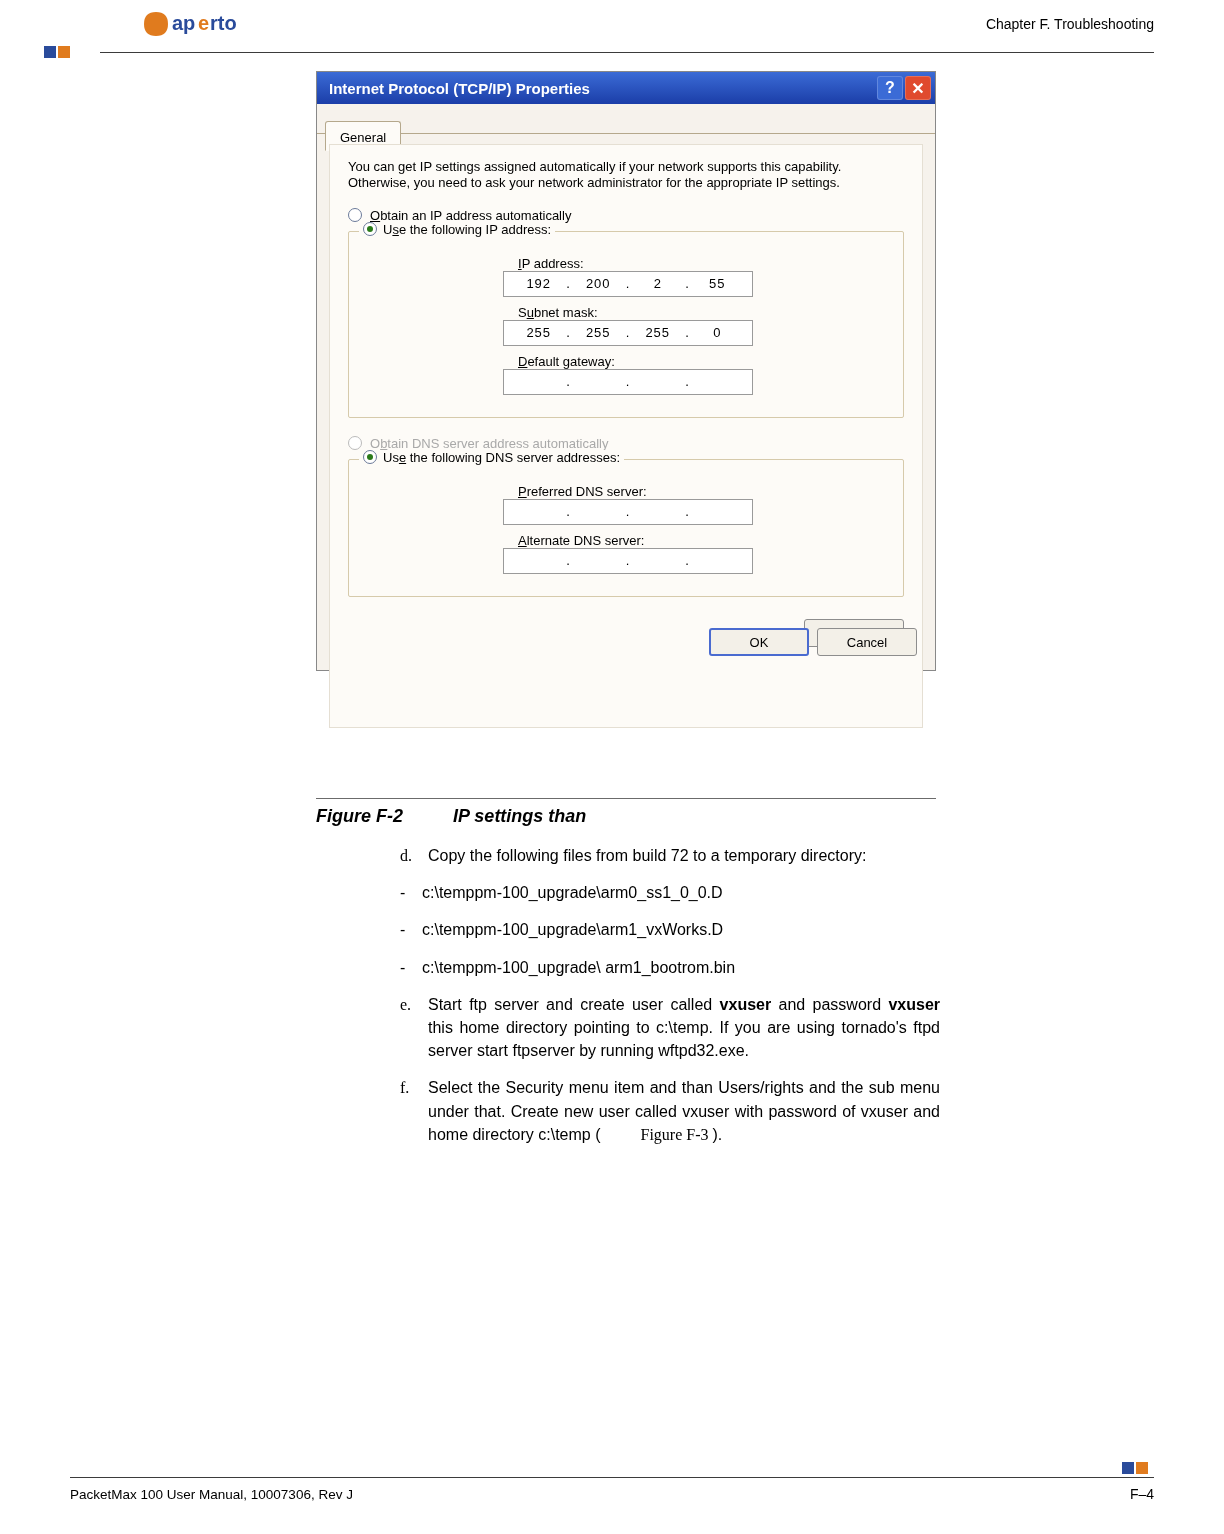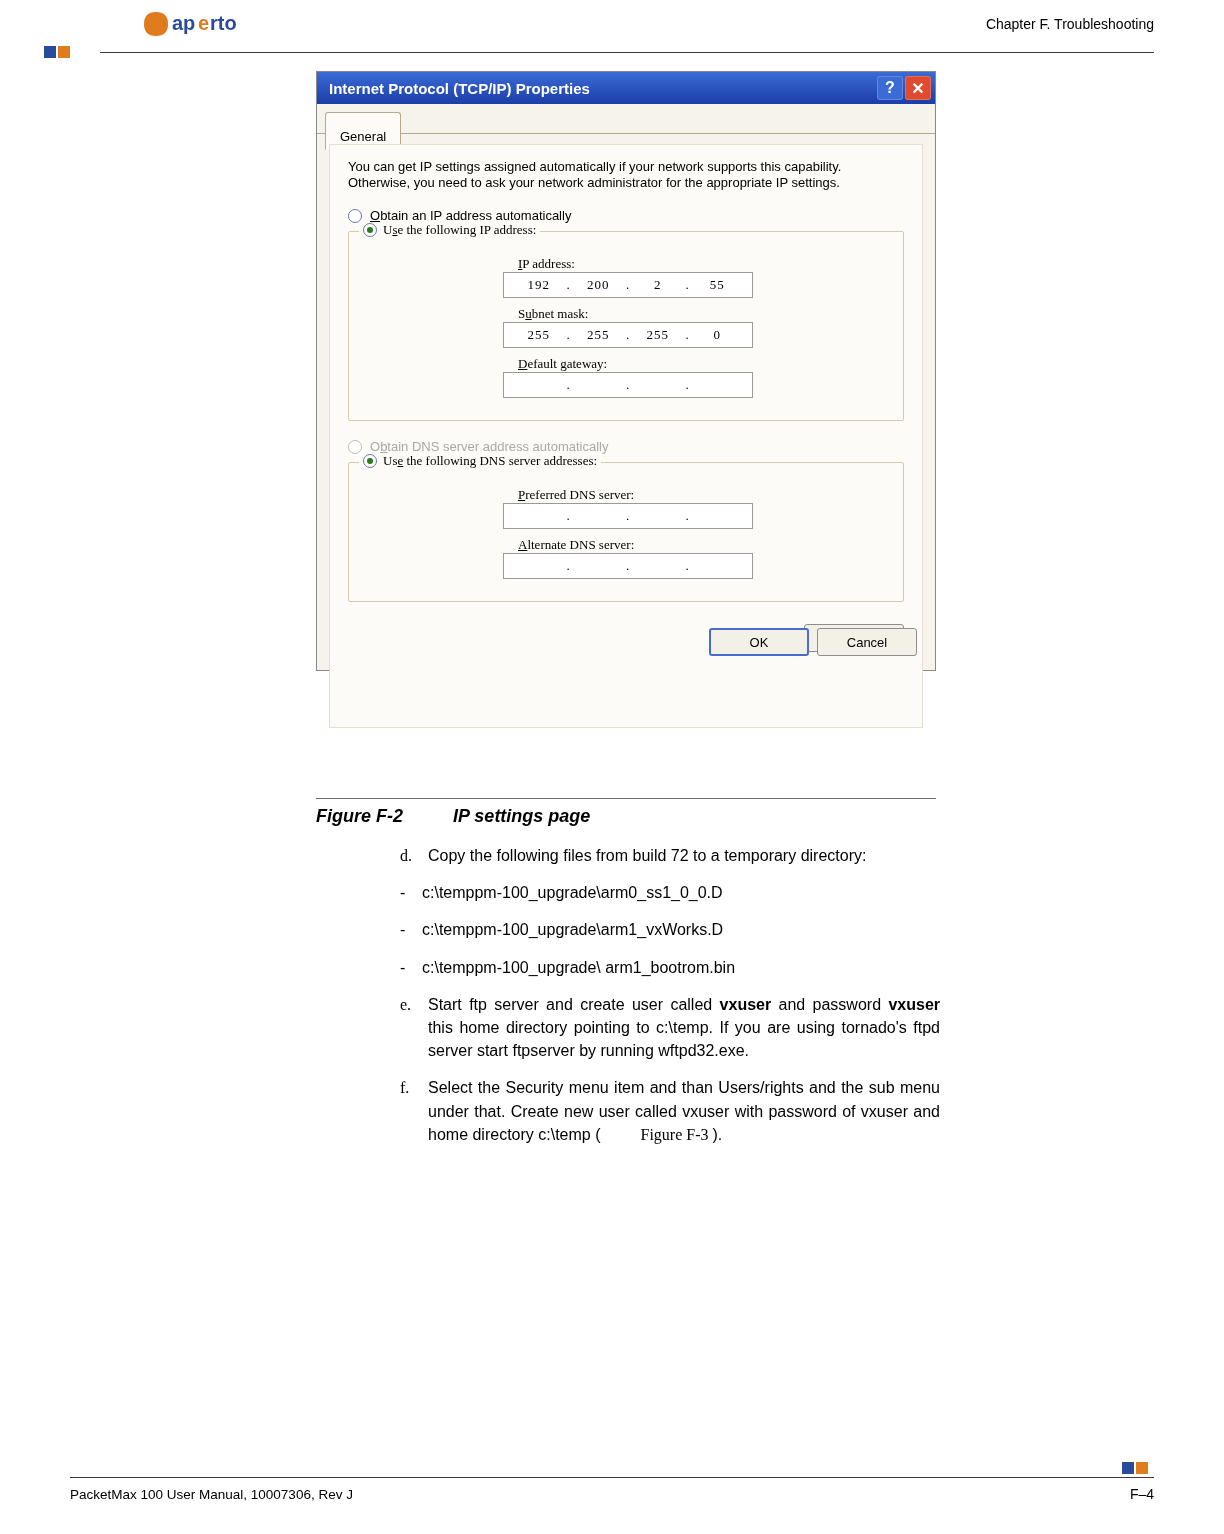--- a/index.html
+++ b/index.html
@@ -78,56 +78,55 @@
   }
   .tb-close { background: #e04a2e; }
 
   .tab-strip {
     height: 30px;
     padding: 6px 8px 0 8px;
     border-bottom: 1px solid #b5a88c;
   }
   .tab {
     display: inline-block;
-    padding: 16px 14px 5px 14px;
+    padding: 8px 14px 5px 14px;
     background: #fdfbf7;
     border: 1px solid #b5a88c;
     border-bottom: 1px solid #fdfbf7;
     border-radius: 3px 3px 0 0;
     font-size: 13px;
-    position: relative; top: 2px;
+    position: relative; top: 11px;
   }
 
   .panel {
     margin: 10px 12px 0 12px;
     background: #fdfbf7;
     border: 1px solid #b5a88c54;
     padding: 14px 18px 18px 18px;
     height: 584px;
     position: relative;
   }
   .intro { margin-bottom: 16px; line-height: 1.25; }
 
-  .radio-row { display: flex; align-items: flex-end; gap: 8px; margin: 4px 0; }
+  .radio-row { display: flex; align-items: flex-start; gap: 8px; margin: 4px 0; }
   .radio {
     width: 14px; height: 14px; border: 1px solid #6b7a99; border-radius: 50%;
     display: inline-flex; align-items: center; justify-content: center;
     background: #fff;
   }
   .radio-dot { width: 6px; height: 6px; border-radius: 50%; background: #2a7a1a; }
   .radio-disabled { border-color: #bbb; }
   .lbl-disabled { color: #a9a9a9; }
 
   .group {
     border: 1px solid #d6caab;
     border-radius: 2px;
     padding: 16px 12px 14px 16px;
     margin-top: 8px;
     position: relative;
-    font-family: Liberation Serif, serif;
   }
   .group-legend {
     position: absolute; top: -10px; left: 10px;
     background: #fdfbf7; padding: 0 4px;
     display: flex; align-items: center; gap: 6px;
   }
   .field-row {
     display: flex; align-items: center;
     margin: 8px 0;
     flex-direction: column;
@@ -357,21 +356,21 @@
   </div>
 
   <div class="ok-cancel-row">
     <div class="btn btn-primary">OK</div>
     <div class="btn">Cancel</div>
   </div>
 </div>
 
 <hr class="caption-rule">
 <div class="caption">
-  <span>Figure F-2</span><span class="gap"></span><span>IP settings page</span>
+  <span>Figure F-2</span><span class="gap"></span><span>IP settings than</span>
 </div>
 
 <div class="body">
   <div class="step">
     <div class="step-letter">d.</div>
     <div class="step-text">Copy the following files from build 72 to a temporary directory:</div>
   </div>
 
   <div class="bullet">
       <div class="bullet-dash">-</div>

